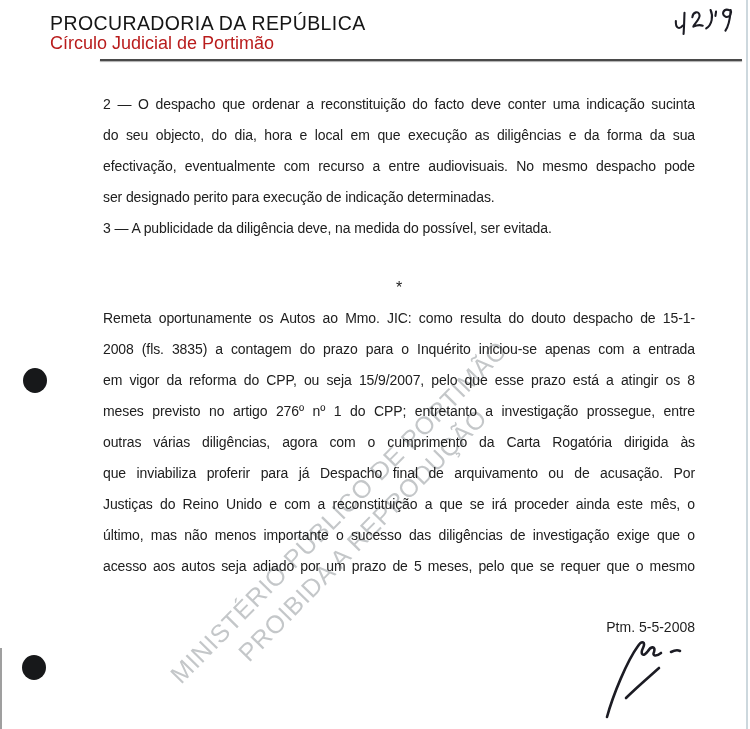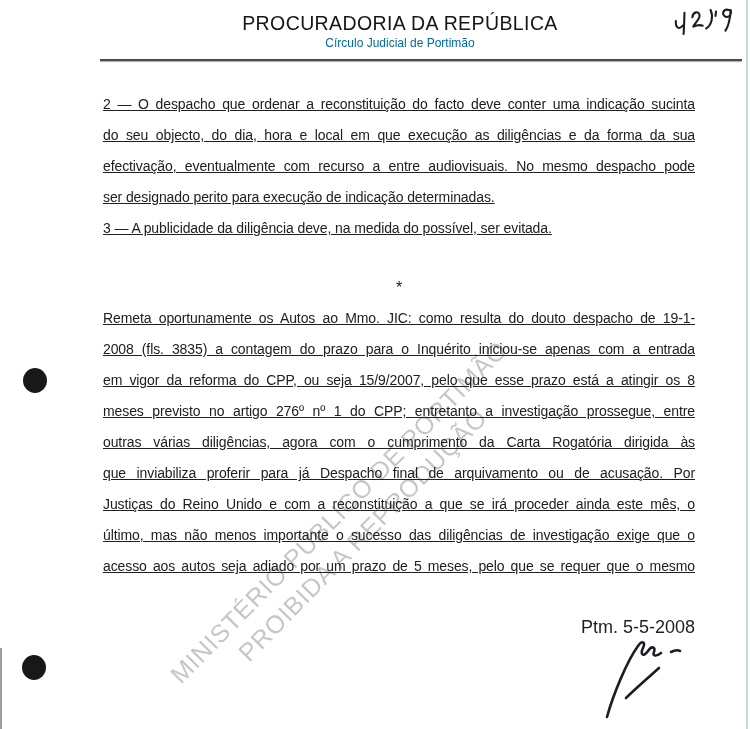--- a/index.html
+++ b/index.html
@@ -1,38 +1,38 @@
 <!DOCTYPE html>
 <html lang="pt"><head>
 <meta charset="utf-8">
 <style>
   html,body{margin:0;padding:0;background:#e8e8e8;}
   .page{
     position:relative;width:750px;height:729px;background:#ffffff;
     overflow:hidden;font-family:"Liberation Sans",sans-serif;color:#212121;
   }
   
-  .hdr{position:absolute;left:50px;top:11px;width:700px;text-align:center;}
+  .hdr{position:absolute;left:50px;top:11px;width:700px;text-align:left;}
   .hdr-title{font-size:19.5px;letter-spacing:.4px;color:#161616;line-height:24px;}
-  .hdr-sub{font-size:12px;color:#0369a1;line-height:17px;}
+  .hdr-sub{font-size:18px;color:#b91c1c;line-height:17px;}
   .hdr-rule{position:absolute;left:100px;top:59px;width:642px;height:2px;background:#4a4a4a;box-shadow:0 1px 1px rgba(120,120,120,.6);}
   
   .wm{
     position:absolute;white-space:nowrap;color:#c4c7c9;font-size:25px;
     letter-spacing:.8px;line-height:32px;transform-origin:0 100%;
     transform:rotate(-45.5deg);z-index:1;user-select:none;
   }
   .wm1{left:186px;top:658px;}
   .wm2{left:254px;top:636px;}
   
   .bodytext{position:absolute;left:103px;top:89px;width:592px;z-index:2;font-size:14px;color:#202020;}
-  .line{line-height:31px;height:31px;text-align:justify;text-align-last:justify;white-space:nowrap;letter-spacing:-0.1px;text-decoration:underline;}
+  .line{line-height:31px;height:31px;text-align:justify;text-align-last:justify;white-space:nowrap;letter-spacing:-0.1px;}
   .line.end{text-align:left;text-align-last:left;}
   .sep{line-height:31px;height:31px;margin-top:28px;text-align:center;font-size:16px;color:#1a1a1a;}
-  .dateline{position:absolute;left:103px;top:612px;width:592px;line-height:31px;text-align:right;font-size:18px;color:#1e1e1e;z-index:2;}
+  .dateline{position:absolute;left:103px;top:612px;width:592px;line-height:31px;text-align:right;font-size:14px;color:#1e1e1e;z-index:2;}
   
   .punch{position:absolute;background:#17181a;border-radius:50%;z-index:3;}
   .punch.top{left:23px;top:368px;width:24px;height:25px;}
   .punch.bottom{left:22px;top:655px;width:24px;height:25px;}
   .edge-right{position:absolute;right:2px;top:0;width:2px;height:729px;background:#cdd8de;z-index:4;}
   .edge-left-bottom{position:absolute;left:0;top:648px;width:2px;height:81px;background:#6b6b6b;opacity:.65;z-index:4;}
   .corner-num{position:absolute;left:672px;top:4px;width:74px;height:42px;z-index:3;transform:rotate(-6deg);}
   .signature{position:absolute;left:597px;top:635px;width:100px;height:85px;z-index:3;}
   svg .ink{fill:none;stroke:#1c1c24;stroke-linecap:round;stroke-linejoin:round;}
 </style>
@@ -67,21 +67,21 @@
 
   <div class="bodytext">
     <div class="line">2 — O despacho que ordenar a reconstituição do facto deve conter uma indicação sucinta</div>
     <div class="line">do seu objecto, do dia, hora e local em que execução as diligências e da forma da sua</div>
     <div class="line">efectivação, eventualmente com recurso a entre audiovisuais. No mesmo despacho pode</div>
     <div class="line end">ser designado perito para execução de indicação determinadas.</div>
     <div class="line end">3 — A publicidade da diligência deve, na medida do possível, ser evitada.</div>
 
     <div class="sep">*</div>
 
-    <div class="line">Remeta oportunamente os Autos ao Mmo. JIC: como resulta do douto despacho de 19-1-</div>
+    <div class="line">Remeta oportunamente os Autos ao Mmo. JIC: como resulta do douto despacho de 15-1-</div>
     <div class="line">2008 (fls. 3835) a contagem do prazo para o Inquérito iniciou-se apenas com a entrada</div>
     <div class="line">em vigor da reforma do CPP, ou seja 15/9/2007, pelo que esse prazo está a atingir os 8</div>
     <div class="line">meses previsto no artigo 276º nº 1 do CPP; entretanto a investigação prossegue, entre</div>
     <div class="line">outras várias diligências, agora com o cumprimento da Carta Rogatória dirigida às</div>
     <div class="line">que inviabiliza proferir para já Despacho final de arquivamento ou de acusação. Por</div>
     <div class="line">Justiças do Reino Unido e com a reconstituição a que se irá proceder ainda este mês, o</div>
     <div class="line">último, mas não menos importante o sucesso das diligências de investigação exige que o</div>
     <div class="line">acesso aos autos seja adiado por um prazo de 5 meses, pelo que se requer que o mesmo</div>
   </div>
 

